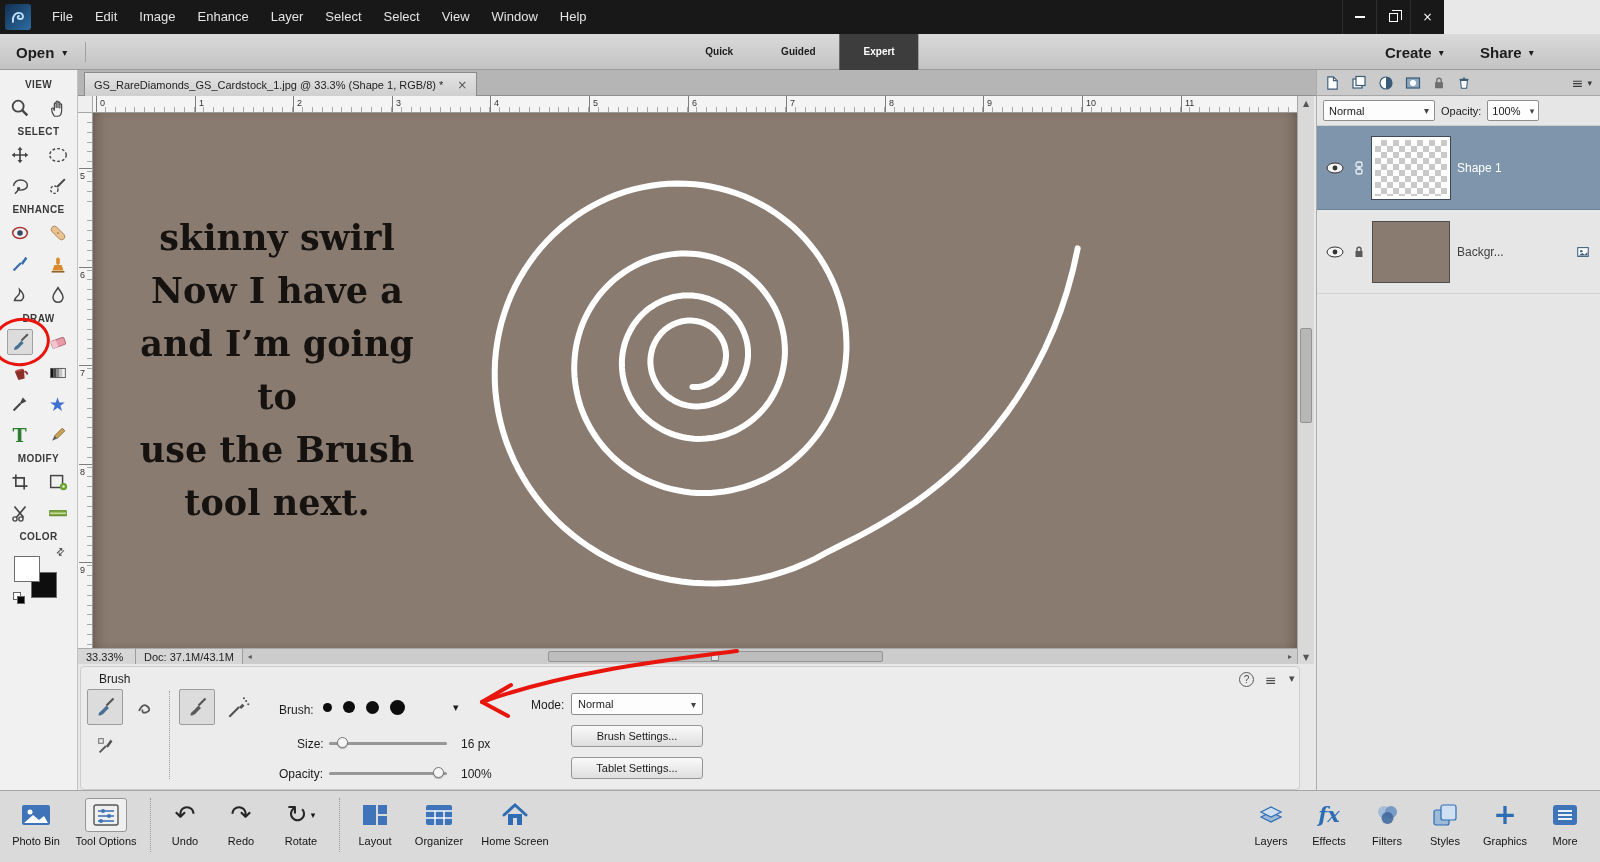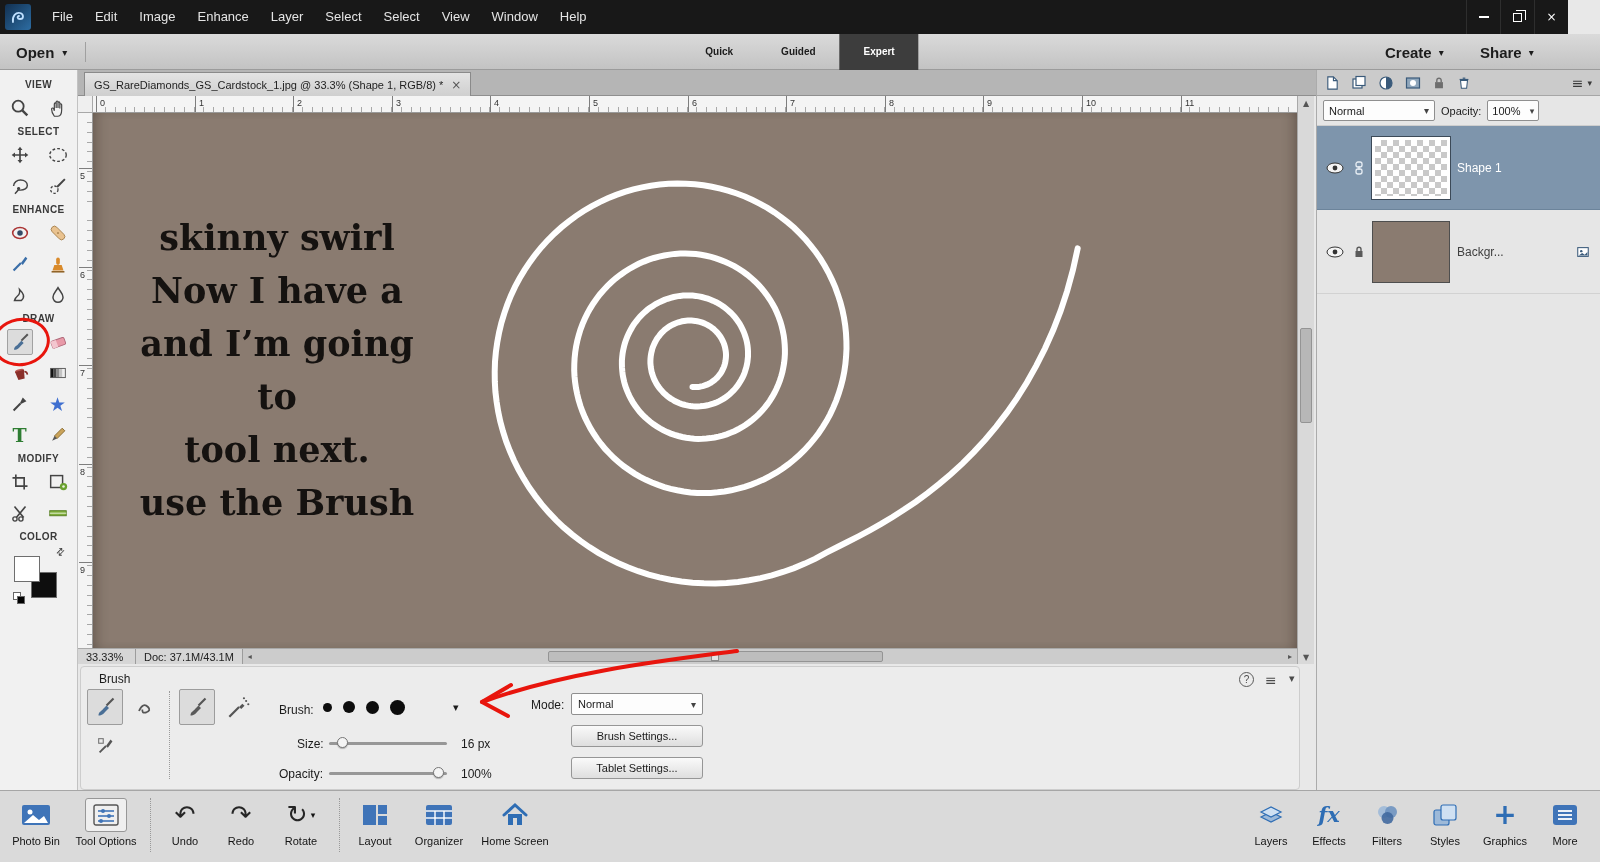--- a/index.html
+++ b/index.html
@@ -4,42 +4,42 @@
 <style>
   *{box-sizing:border-box;margin:0;padding:0}
   html,body{background:#9a9a9a}
   .screen{position:relative;width:1600px;height:862px;overflow:hidden;background:#e8e8e8;
           font-family:"Liberation Sans",sans-serif;color:#1c1c1c;font-size:12px}
   .abs{position:absolute}
   svg{display:block}
   .glyph{font-family:"DejaVu Sans",sans-serif}
 
   
-  .menubar{position:absolute;left:0;top:0;width:1568px;height:34px;background:#181818;display:flex;align-items:center}
+  .menubar{position:absolute;left:0;top:0;width:1444px;height:34px;background:#181818;display:flex;align-items:center}
   .app-logo{width:26px;height:26px;margin:0 10px 0 5px;border-radius:3px;
             background:linear-gradient(135deg,#123050,#2d6da3);display:flex;align-items:center;justify-content:center}
   .menu-item{color:#e4e4e4;font-size:13px;padding:0 11px;line-height:34px;cursor:default}
   .win-controls{margin-left:auto;display:flex;height:100%}
   .win-btn{width:34px;height:100%;display:flex;align-items:center;justify-content:center;color:#fff;border-left:1px solid #2e2e2e}
   .glyph-min{width:10px;height:1px;border-bottom:2px solid #fff}
   .glyph-restore{width:9px;height:9px;border:1px solid #fff;position:relative;background:#181818}
   .glyph-restore::before{content:"";position:absolute;left:2px;top:-4px;width:9px;height:9px;border:1px solid #fff;border-bottom:none;border-left:none}
 
   
   .topbar{position:absolute;left:0;top:34px;width:1600px;height:36px;background:linear-gradient(#dadada,#c3c3c3);border-bottom:1px solid #9b9b9b}
   .open-btn{position:absolute;left:16px;top:0;height:36px;display:flex;align-items:center;gap:8px;font-weight:bold;font-size:15px}
   .open-divider{width:1px;height:20px;background:#a0a0a0;margin-left:10px}
   .mode-tabs{position:absolute;left:50%;transform:translateX(-50%);top:0;height:36px;display:flex}
   .mode-tab{padding:0 24px;line-height:36px;font-weight:bold;font-size:10px;color:#1b1b1b}
   .mode-tab.active{background:#3d3d3d;color:#fff}
   .tr-btn{position:absolute;top:0;height:36px;display:flex;align-items:center;gap:7px;font-weight:bold;font-size:15px}
 
   
   .tabstrip{position:absolute;left:78px;top:70px;width:1240px;height:26px;background:#b5b5b5;border-bottom:1px solid #8f8f8f}
-  .doc-tab{position:absolute;left:6px;top:2px;height:24px;display:flex;align-items:center;gap:8px;padding:0 9px;
+  .doc-tab{position:absolute;left:6px;top:2px;height:24px;display:flex;align-items:center;gap:14px;padding:0 9px;
            background:linear-gradient(#e3e3e3,#cfcfcf);border:1px solid #8a8a8a;border-bottom:none;font-size:11px;color:#1f1f1f}
   .tab-close{color:#555;font-size:12px;cursor:pointer}
 
   
   .toolbox{position:absolute;left:0;top:70px;width:78px;height:720px;background:#f1f1f1;border-right:1px solid #c2c2c2;padding-top:4px}
   .t-label{font-size:10px;font-weight:bold;letter-spacing:.4px;color:#3a3a3a;text-align:center;margin:5px 0 2px}
   .t-row{display:flex;justify-content:center;gap:12px;margin:5px 0}
   .tool{width:26px;height:26px;display:flex;align-items:center;justify-content:center;position:relative}
   .tool.selected{background:#dcdcdc;border:1px solid #a2a2a2;border-radius:2px}
   .red-ring{position:absolute;left:-16px;top:-12px;width:58px;height:48px;border:3px solid #e8150d;border-radius:50%;
@@ -414,22 +414,22 @@
       <span class="rv-num" style="top:449px">9</span>
     </div>
     <div class="canvas">
       <svg class="abs" style="left:0;top:0" width="1204" height="535">
         <path id="spiral-path" fill="none" stroke="#ffffff" stroke-width="6" stroke-linecap="round" d="M599.5,273.9L600.9,274.0L602.4,274.0L603.8,274.0L605.3,273.9L606.7,273.7L608.2,273.4L609.7,273.1L611.1,272.7L612.5,272.2L613.9,271.7L615.3,271.0L616.6,270.3L618.0,269.6L619.2,268.7L620.5,267.8L621.7,266.9L622.8,265.9L624.0,264.8L625.0,263.6L626.0,262.4L627.0,261.2L627.9,259.9L628.7,258.5L629.4,257.1L630.1,255.7L630.8,254.2L631.3,252.7L631.8,251.1L632.2,249.5L632.5,247.9L632.7,246.3L632.9,244.7L633.0,243.0L633.0,241.4L632.9,239.7L632.7,238.0L632.4,236.4L632.1,234.7L631.7,233.1L631.2,231.5L630.6,229.8L629.9,228.3L629.1,226.7L628.3,225.2L627.4,223.7L626.4,222.3L625.3,220.9L624.2,219.6L623.0,218.3L621.7,217.1L620.4,215.9L619.0,214.8L617.5,213.7L616.0,212.8L614.4,211.9L612.8,211.1L611.1,210.3L609.4,209.7L607.7,209.1L605.9,208.6L604.1,208.2L602.3,207.9L600.4,207.7L598.5,207.6L596.6,207.5L594.8,207.6L592.9,207.7L591.0,208.0L589.1,208.3L587.2,208.8L585.4,209.3L583.5,210.0L581.7,210.7L580.0,211.5L578.2,212.4L576.5,213.4L574.9,214.5L573.3,215.7L571.7,216.9L570.2,218.3L568.8,219.7L567.4,221.2L566.2,222.8L564.9,224.4L563.8,226.1L562.8,227.9L561.8,229.7L560.9,231.6L560.1,233.5L559.4,235.4L558.9,237.5L558.4,239.5L558.0,241.6L557.7,243.7L557.5,245.8L557.4,247.9L557.4,250.1L557.6,252.2L557.8,254.4L558.2,256.5L558.6,258.7L559.2,260.8L559.9,262.9L560.6,264.9L561.5,267.0L562.5,268.9L563.6,270.9L564.8,272.8L566.1,274.6L567.5,276.4L569.0,278.1L570.6,279.8L572.2,281.4L574.0,282.9L575.8,284.3L577.7,285.6L579.7,286.8L581.7,288.0L583.8,289.0L586.0,290.0L588.2,290.8L590.5,291.5L592.8,292.1L595.1,292.6L597.5,293.0L599.9,293.3L602.3,293.4L604.8,293.4L607.2,293.3L609.6,293.1L612.1,292.7L614.5,292.3L616.9,291.7L619.3,291.0L621.7,290.1L624.0,289.2L626.3,288.1L628.5,286.9L630.7,285.6L632.8,284.2L634.9,282.6L636.9,281.0L638.8,279.2L640.6,277.4L642.4,275.4L644.0,273.4L645.5,271.3L647.0,269.0L648.3,266.8L649.6,264.4L650.7,262.0L651.7,259.5L652.5,256.9L653.3,254.3L653.9,251.7L654.4,249.0L654.7,246.3L655.0,243.5L655.0,240.8L655.0,238.0L654.8,235.2L654.5,232.4L654.0,229.7L653.4,226.9L652.6,224.2L651.7,221.5L650.7,218.8L649.5,216.2L648.2,213.6L646.8,211.1L645.2,208.7L643.5,206.3L641.7,204.0L639.7,201.8L637.7,199.7L635.5,197.7L633.2,195.8L630.9,193.9L628.4,192.2L625.8,190.7L623.2,189.2L620.4,187.9L617.6,186.7L614.8,185.7L611.8,184.8L608.8,184.0L605.8,183.4L602.7,182.9L599.6,182.6L596.5,182.4L593.3,182.4L590.2,182.6L587.0,182.9L583.9,183.4L580.7,184.0L577.6,184.8L574.5,185.8L571.5,186.9L568.5,188.2L565.5,189.6L562.7,191.1L559.9,192.9L557.1,194.7L554.5,196.7L551.9,198.9L549.5,201.2L547.1,203.6L544.9,206.1L542.8,208.8L540.8,211.5L539.0,214.4L537.3,217.4L535.7,220.5L534.3,223.6L533.0,226.9L531.9,230.2L531.0,233.5L530.2,237.0L529.6,240.4L529.2,244.0L528.9,247.5L528.9,251.1L529.0,254.7L529.3,258.3L529.7,261.9L530.4,265.4L531.2,269.0L532.2,272.5L533.4,276.0L534.8,279.4L536.3,282.8L538.0,286.1L539.9,289.3L542.0,292.5L544.2,295.5L546.5,298.5L549.1,301.3L551.8,304.0L554.6,306.6L557.5,309.0L560.6,311.4L563.9,313.5L567.2,315.5L570.6,317.4L574.2,319.1L577.8,320.6L581.6,321.9L585.4,323.0L589.2,324.0L593.2,324.7L597.2,325.3L601.2,325.7L605.2,325.9L609.3,325.8L613.4,325.6L617.5,325.1L621.5,324.5L625.6,323.6L629.6,322.6L633.6,321.3L637.5,319.8L641.4,318.2L645.2,316.3L648.9,314.2L652.5,312.0L656.0,309.5L659.4,306.9L662.7,304.1L665.8,301.1L668.8,298.0L671.7,294.7L674.4,291.2L676.9,287.6L679.2,283.9L681.4,280.0L683.4,276.0L685.2,271.9L686.8,267.7L688.2,263.4L689.4,259.1L690.3,254.6L691.1,250.1L691.6,245.6L691.9,241.0L691.9,236.4L691.7,231.7L691.3,227.1L690.7,222.4L689.8,217.8L688.7,213.2L687.4,208.7L685.8,204.2L684.0,199.8L682.0,195.4L679.7,191.2L677.2,187.0L674.5,183.0L671.6,179.1L668.5,175.3L665.2,171.7L661.7,168.2L658.1,164.9L654.2,161.7L650.2,158.8L646.0,156.0L641.7,153.4L637.2,151.1L632.6,149.0L627.8,147.1L623.0,145.4L618.1,143.9L613.1,142.8L608.0,141.8L602.8,141.1L597.6,140.7L592.4,140.5L587.1,140.6L581.8,140.9L576.5,141.6L571.3,142.5L566.1,143.6L560.9,145.0L555.7,146.7L550.7,148.6L545.7,150.8L540.8,153.3L536.1,156.0L531.4,159.0L526.9,162.2L522.5,165.6L518.3,169.3L514.3,173.1L510.5,177.2L506.8,181.5L503.4,186.0L500.1,190.7L497.1,195.6L494.3,200.6L491.8,205.8L489.5,211.1L487.5,216.5L485.8,222.1L484.3,227.8L483.1,233.5L482.2,239.4L481.6,245.3L481.3,251.2L481.2,257.2L481.5,263.2L482.1,269.2L483.0,275.2L484.2,281.1L485.6,287.0L487.4,292.9L489.5,298.7L491.9,304.4L494.6,310.0L497.5,315.4L500.8,320.8L504.3,326.0L508.1,331.0L512.1,335.9L516.5,340.5L521.0,345.0L525.8,349.2L530.8,353.3L536.1,357.0L541.5,360.6L547.1,363.8L552.9,366.8L558.9,369.5L565.1,371.9L571.3,374.1L577.7,375.9L584.2,377.3L590.8,378.5L597.5,379.4L604.2,379.9L611.0,380.0L617.8,379.9L624.6,379.3L631.5,378.5L638.2,377.3L645.0,375.7L651.7,373.9L658.3,371.6L664.8,369.1L671.2,366.2L677.5,362.9L683.6,359.4L689.6,355.5L695.4,351.3L701.0,346.8L706.4,342.0L711.6,337.0L716.5,331.6L721.2,326.0L725.6,320.2L729.7,314.1L733.6,307.8L737.1,301.3L740.3,294.5L743.2,287.6L745.7,280.6L747.9,273.4L749.8,266.0L751.3,258.6L752.4,251.0L753.1,243.4L753.5,235.7L753.4,228.0L753.0,220.2L752.2,212.5L751.0,204.7L749.4,197.0L747.4,189.4L745.0,181.9L742.3,174.4L739.1,167.1L735.6,159.8L731.7,152.8L727.5,145.9L722.9,139.2L717.9,132.8L712.6,126.5L707.0,120.6L701.1,114.8L694.8,109.4L688.3,104.3L681.5,99.4L674.4,94.9L667.1,90.8L659.5,87.0L651.8,83.5L643.8,80.5L635.7,77.8L627.4,75.6L618.9,73.7L610.4,72.3L601.8,71.2L593.1,70.7L584.3,70.5L575.5,70.8L566.7,71.6L557.9,72.7L549.1,74.4L540.4,76.4L531.8,78.9L523.2,81.9L514.8,85.3L506.6,89.1L498.5,93.4L490.6,98.0L482.9,103.1L475.5,108.6L468.3,114.4L461.3,120.7L454.7,127.3L448.4,134.2L442.4,141.5L436.8,149.1L431.5,157.1L426.6,165.3L422.1,173.7L418.0,182.5L414.4,191.4L411.2,200.6L408.4,209.9L406.1,219.5L404.3,229.1L402.9,238.9L402.0,248.8L401.7,258.7L401.8,268.7L402.4,278.7L403.6,288.7L405.2,298.7L407.3,308.6L410.0,318.5L413.1,328.2L416.8,337.8L420.9,347.3L425.5,356.6L430.7,365.7L436.2,374.5L442.3,383.1L448.7,391.4L455.7,399.4L463.0,407.1L470.7,414.4L478.9,421.4L487.4,427.9L496.3,434.1L505.4,439.9L515.0,445.2L524.8,450.0L534.8,454.3L545.2,458.2L555.7,461.6L566.4,464.4L577.4,466.7L588.4,468.5L599.6,469.7L610.9,470.3L622.2,470.4L633.6,470.0L645.0,468.9L656.3,467.3L667.7,465.1L678.9,462.3L690.0,459.0L701.0,455.1L711.8,450.6L722.5,445.6L732.9,439.9L743.5,434.5L754.4,429.0L765.5,423.3L776.7,417.3L788.1,410.9L799.6,404.0L811.2,396.6L822.9,388.7L834.6,380.1L846.3,370.9L858.0,361.0L869.6,350.4L881.0,338.9L892.2,326.7L903.2,313.6L913.9,299.7L924.2,284.9L934.0,269.3L943.3,252.7L952.1,235.3L960.2,217.0L967.6,197.9L974.2,177.9L979.9,157.1L984.7,135.4"></path>
       </svg>
       <div class="canvas-text">
         <div>skinny swirl</div>
         <div>Now I have a</div>
         <div>and I’m going to</div>
+        <div>use the Brush</div>
         <div>tool next.</div>
-        <div>use the Brush</div>
       </div>
     </div>
   </div>
 
   <div class="status-bar">
     <span class="sb-cell" style="min-width:58px">33.33%</span>
     <span class="sb-cell">Doc: 37.1M/43.1M</span>
     <div class="h-scroll">
       <span class="h-arrow glyph" style="left:0">◂</span>
       <div class="h-thumb">

